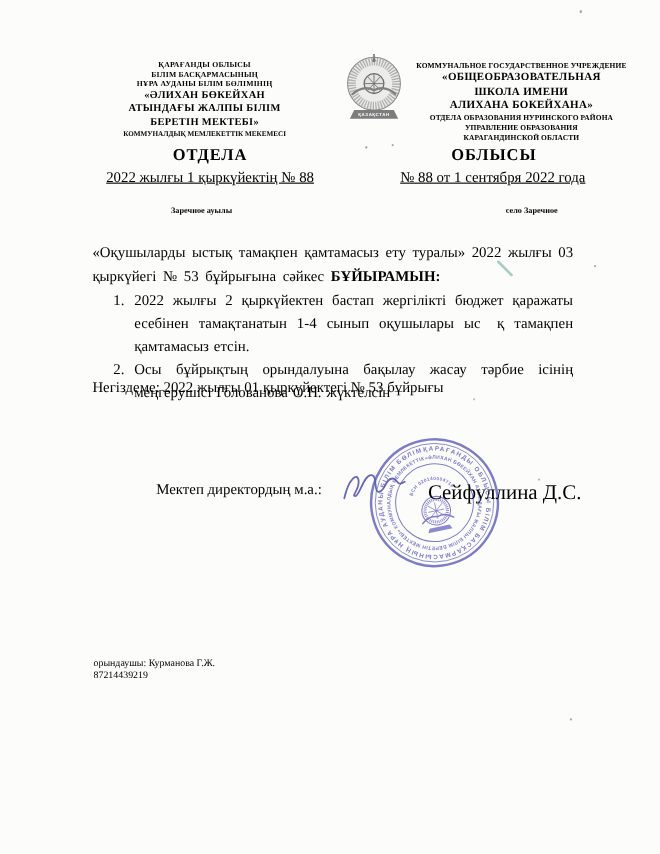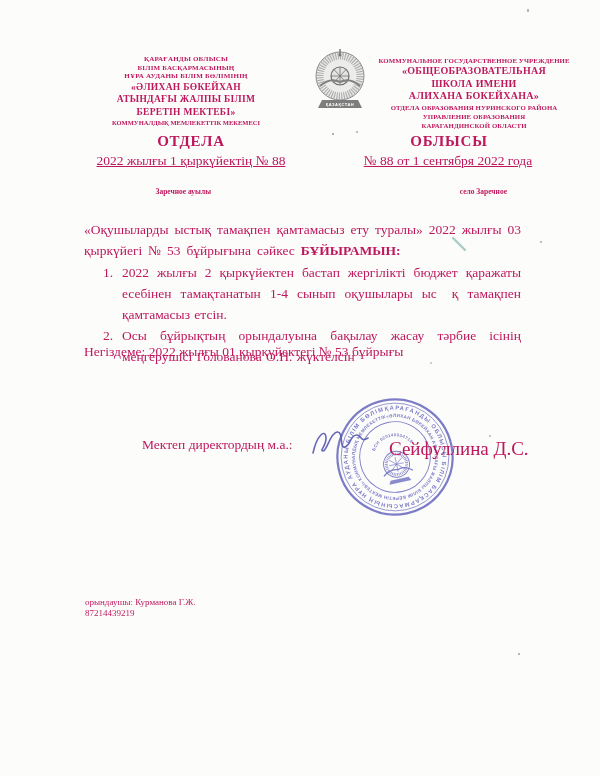--- a/index.html
+++ b/index.html
@@ -1,17 +1,17 @@
 <!DOCTYPE html>
 <html><head>
 <meta charset="utf-8">
 <style>
   html,body{margin:0;padding:0;background:#fff;}
   .page{position:relative;width:600px;height:776px;background:#fcfcfb;
-        font-family:"Liberation Serif",serif;color:#be185d;overflow:hidden;}
+        font-family:"Liberation Serif",serif;color:#000000;overflow:hidden;}
   .abs{position:absolute;}
   
   .org{text-align:center;font-weight:bold;}
   .org-left{left:50px;top:55px;width:272px;}
   .org-right{left:362px;top:56px;width:224px;}
   .ln-s{font-size:7px;line-height:8.6px;letter-spacing:.2px;}
   .ln-m{font-size:9.5px;line-height:12.5px;letter-spacing:.3px;}
   .ln-xs{font-size:6.5px;line-height:9px;}
   .r-s{font-size:6.8px;line-height:9px;letter-spacing:.1px;}
   .r-m{font-size:10px;line-height:12.5px;letter-spacing:.3px;}

